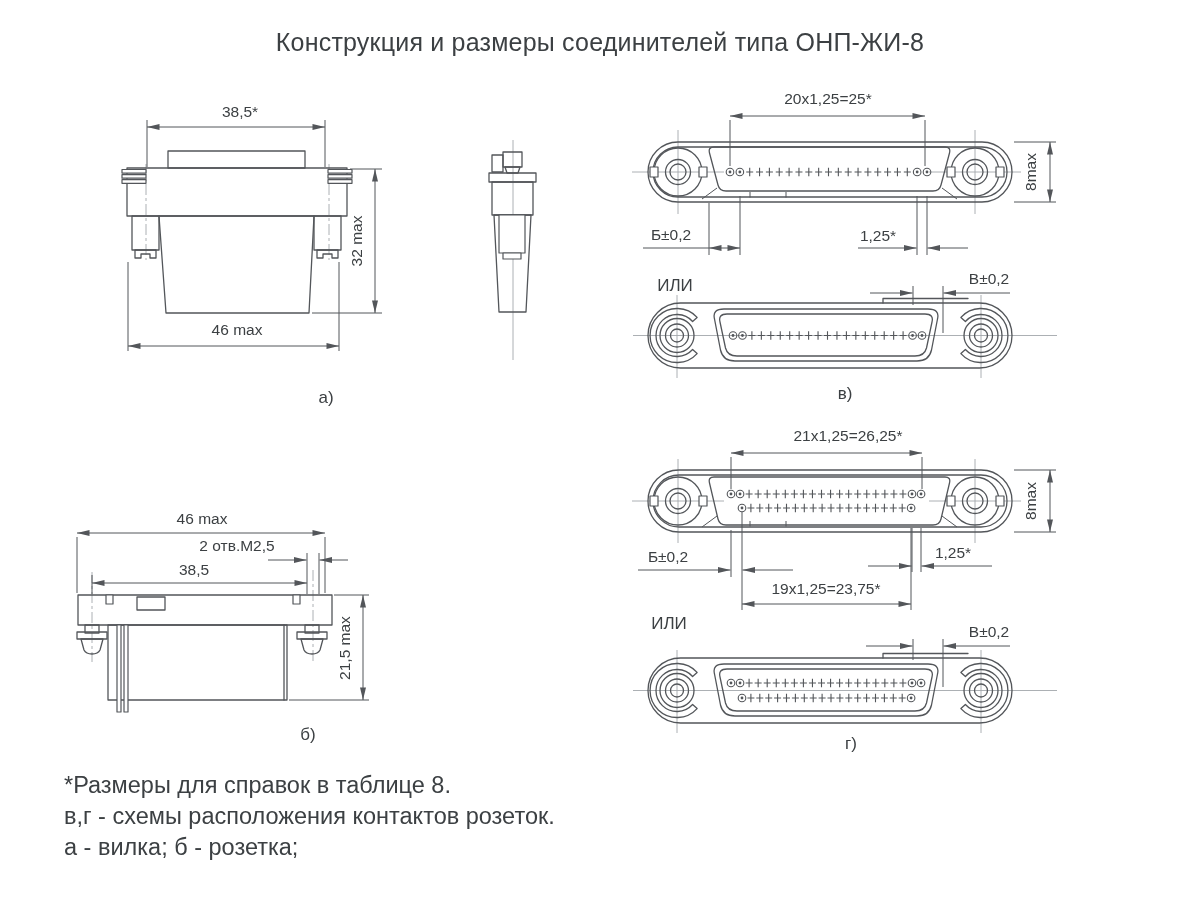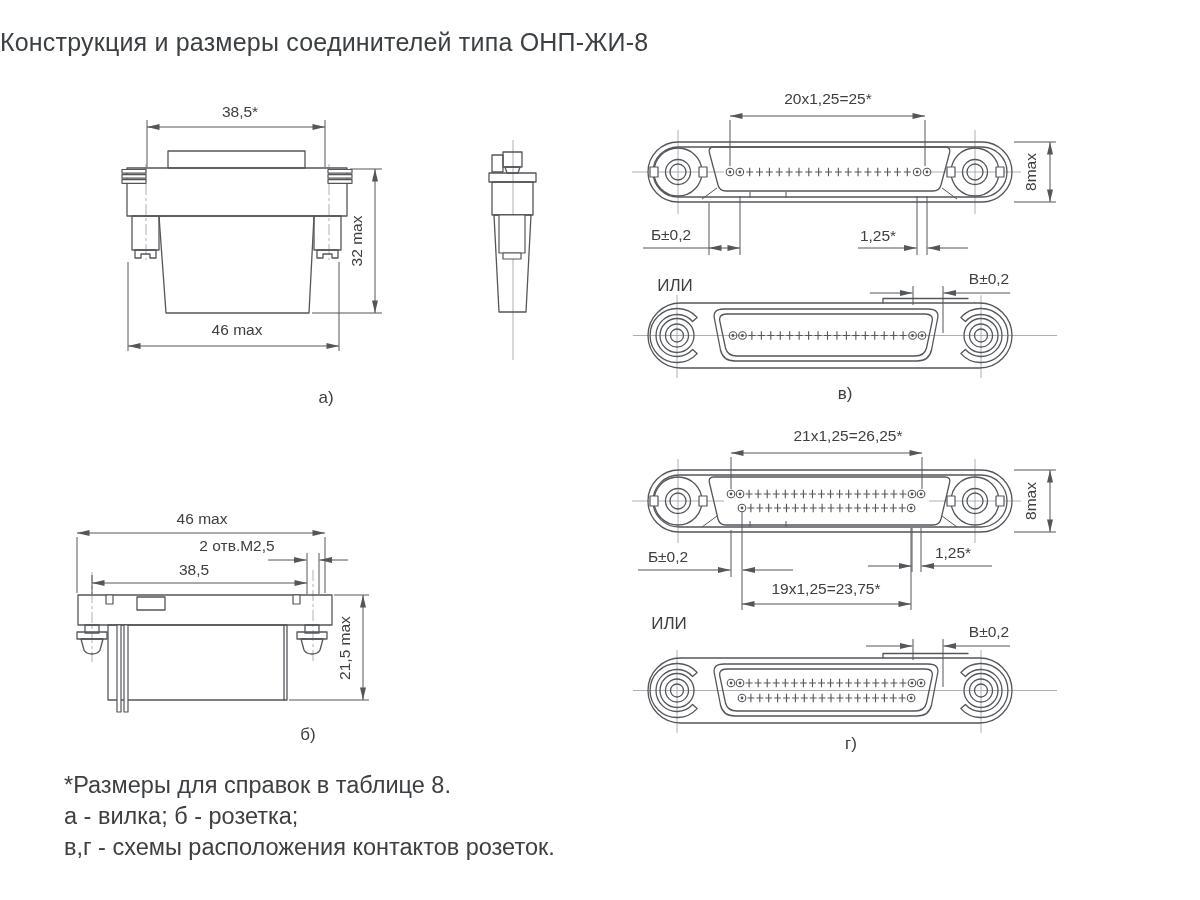--- a/index.html
+++ b/index.html
@@ -4,21 +4,21 @@
 <style>
   :root{
     --line:#53565a;
     --cl:#a3a7ab;
     --text:#3c4043;
     --bg:#ffffff;
   }
   html,body{margin:0;padding:0;background:#fff;}
   .page{width:1200px;height:900px;position:relative;background:var(--bg);
         font-family:"Liberation Sans",sans-serif;overflow:hidden;}
-  .title{position:absolute;top:28px;left:0;width:1200px;text-align:left;
+  .title{position:absolute;top:28px;left:0;width:1200px;text-align:center;
          font-size:25px;color:var(--text);letter-spacing:.2px;}
   .footer{position:absolute;left:64px;top:770px;font-size:23.5px;line-height:31px;
           color:var(--text);}
   svg{position:absolute;left:0;top:0;}
   .ln{fill:none;stroke:var(--line);stroke-width:1.3;stroke-linejoin:round;stroke-linecap:round;}
   .wf{fill:#fff;stroke:var(--line);stroke-width:1.2;stroke-linejoin:round;}
   .dim,.ext{fill:none;stroke:var(--line);stroke-width:1;stroke-linecap:butt;}
   .cl{fill:none;stroke:var(--cl);stroke-width:0.9;}
   .cld{stroke-dasharray:11 3 3 3;}
   .contact-circle{fill:none;stroke:var(--line);stroke-width:1.1;}
@@ -519,17 +519,17 @@
         <line class="ext" x1="289" y1="700" x2="369" y2="700"></line>
         <line class="dim" x1="363" y1="595" x2="363" y2="700" marker-start="url(#mA)" marker-end="url(#mA)"></line>
         <text class="dt" x="350" y="648" text-anchor="middle" transform="rotate(-90 350 648)">21,5 max</text>
       </g>
       <text class="lb" x="308" y="740" text-anchor="middle">б)</text>
     </g>
   </svg>
 
   <div class="footer">
     <div>*Размеры для справок в таблице 8.</div>
+    <div>в,г - схемы расположения контактов розеток.</div>
     <div>а - вилка; б - розетка;</div>
-    <div>в,г - схемы расположения контактов розеток.</div>
   </div>
 
 </div>
 
 </body></html>

